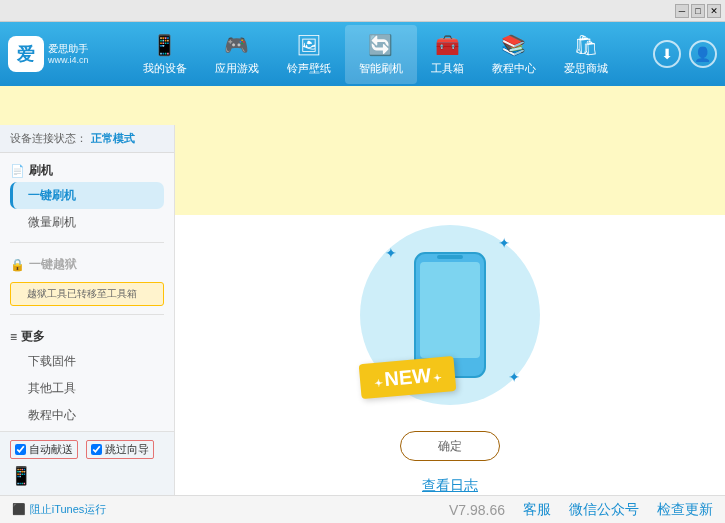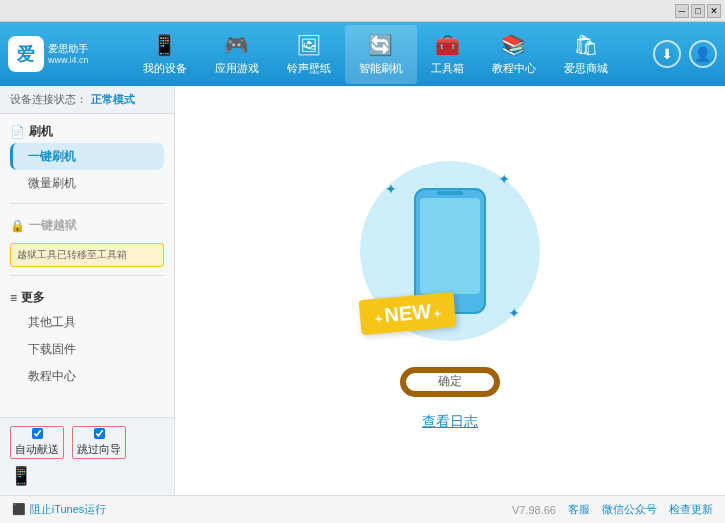--- a/index.html
+++ b/index.html
@@ -108,21 +108,22 @@
       justify-content: center;
       color: #fff;
       font-size: 14px;
       cursor: pointer;
     }
 
     
     .main-area {
       display: flex;
       height: calc(523px - 22px - 64px - 28px);
-      background: #7dd3fc;
+      background: #fef9c3;
+      align-items: flex-end;
     }
 
     
     .sidebar {
       width: 175px;
       background: #f7f8fa;
       border-right: 1px solid #e0e0e0;
       flex-shrink: 0;
       overflow-y: auto;
       display: flex;
@@ -172,21 +173,21 @@
     .sidebar-divider {
       height: 1px;
       background: #e0e0e0;
       margin: 4px 10px;
     }
     .sidebar-warning {
       margin: 4px 10px;
       background: #fff3cd;
       border: 1px solid #ffc107;
       border-radius: 3px;
-      padding: 4px 6px;
+      padding: 4px 16px;
       font-size: 10px;
       color: #666;
     }
     .sidebar-spacer { flex: 1; }
     .sidebar-device {
       padding: 8px 10px;
       border-top: 1px solid #e0e0e0;
       background: #f0f4f8;
     }
     .device-checkboxes {
@@ -197,21 +198,20 @@
     }
     .device-checkbox {
       display: flex;
       align-items: center;
       gap: 3px;
       font-size: 11px;
       color: #333;
       border: 1px solid #e57373;
       border-radius: 2px;
       padding: 1px 4px;
-      flex-direction: column;
     }
     .device-checkbox input { width: 11px; height: 11px; }
     .device-info {
       display: flex;
       align-items: flex-start;
       gap: 6px;
     }
     .device-icon {
       font-size: 18px;
       color: #1a8fd1;
@@ -298,21 +298,21 @@
     }
 
     .success-text {
       font-size: 16px;
       color: #333;
       font-weight: normal;
     }
     .confirm-btn {
       width: 100px;
       height: 30px;
-      border: 6px solid #a16207;
+      border: 1px solid #a16207;
       background: #fff;
       border-radius: 15px;
       color: #666;
       font-size: 12px;
       cursor: pointer;
       display: flex;
       align-items: center;
       justify-content: center;
     }
     .review-link {
@@ -335,22 +335,22 @@
     .bottom-left {
       display: flex;
       align-items: center;
       gap: 4px;
       font-size: 11px;
       color: #666;
     }
     .bottom-right {
       display: flex;
       align-items: center;
-      gap: 12px;
-      font-size: 11px;
+      gap: 18px;
+      font-size: 14px;
       color: #666;
     }
     .bottom-link {
       color: #1a8fd1;
       cursor: pointer;
     }
     .version-text { color: #999; }
   </style>
 </head>
 <body>
@@ -440,22 +440,22 @@
       <span>越狱工具已转移至工具箱</span>
     </div>
 
     <div class="sidebar-divider"></div>
 
     <div class="sidebar-section">
       <div class="sidebar-section-title">
         <span>≡</span>
         <span>更多</span>
       </div>
+      <div class="sidebar-item">下载固件</div>
       <div class="sidebar-item">其他工具</div>
-      <div class="sidebar-item">下载固件</div>
       <div class="sidebar-item">教程中心</div>
     </div>
 
     <div class="sidebar-spacer"></div>
 
     <div class="sidebar-device">
       <div class="device-checkboxes">
         <label class="device-checkbox">
           <input type="checkbox" checked="" style="">
           <span>自动献送</span>

